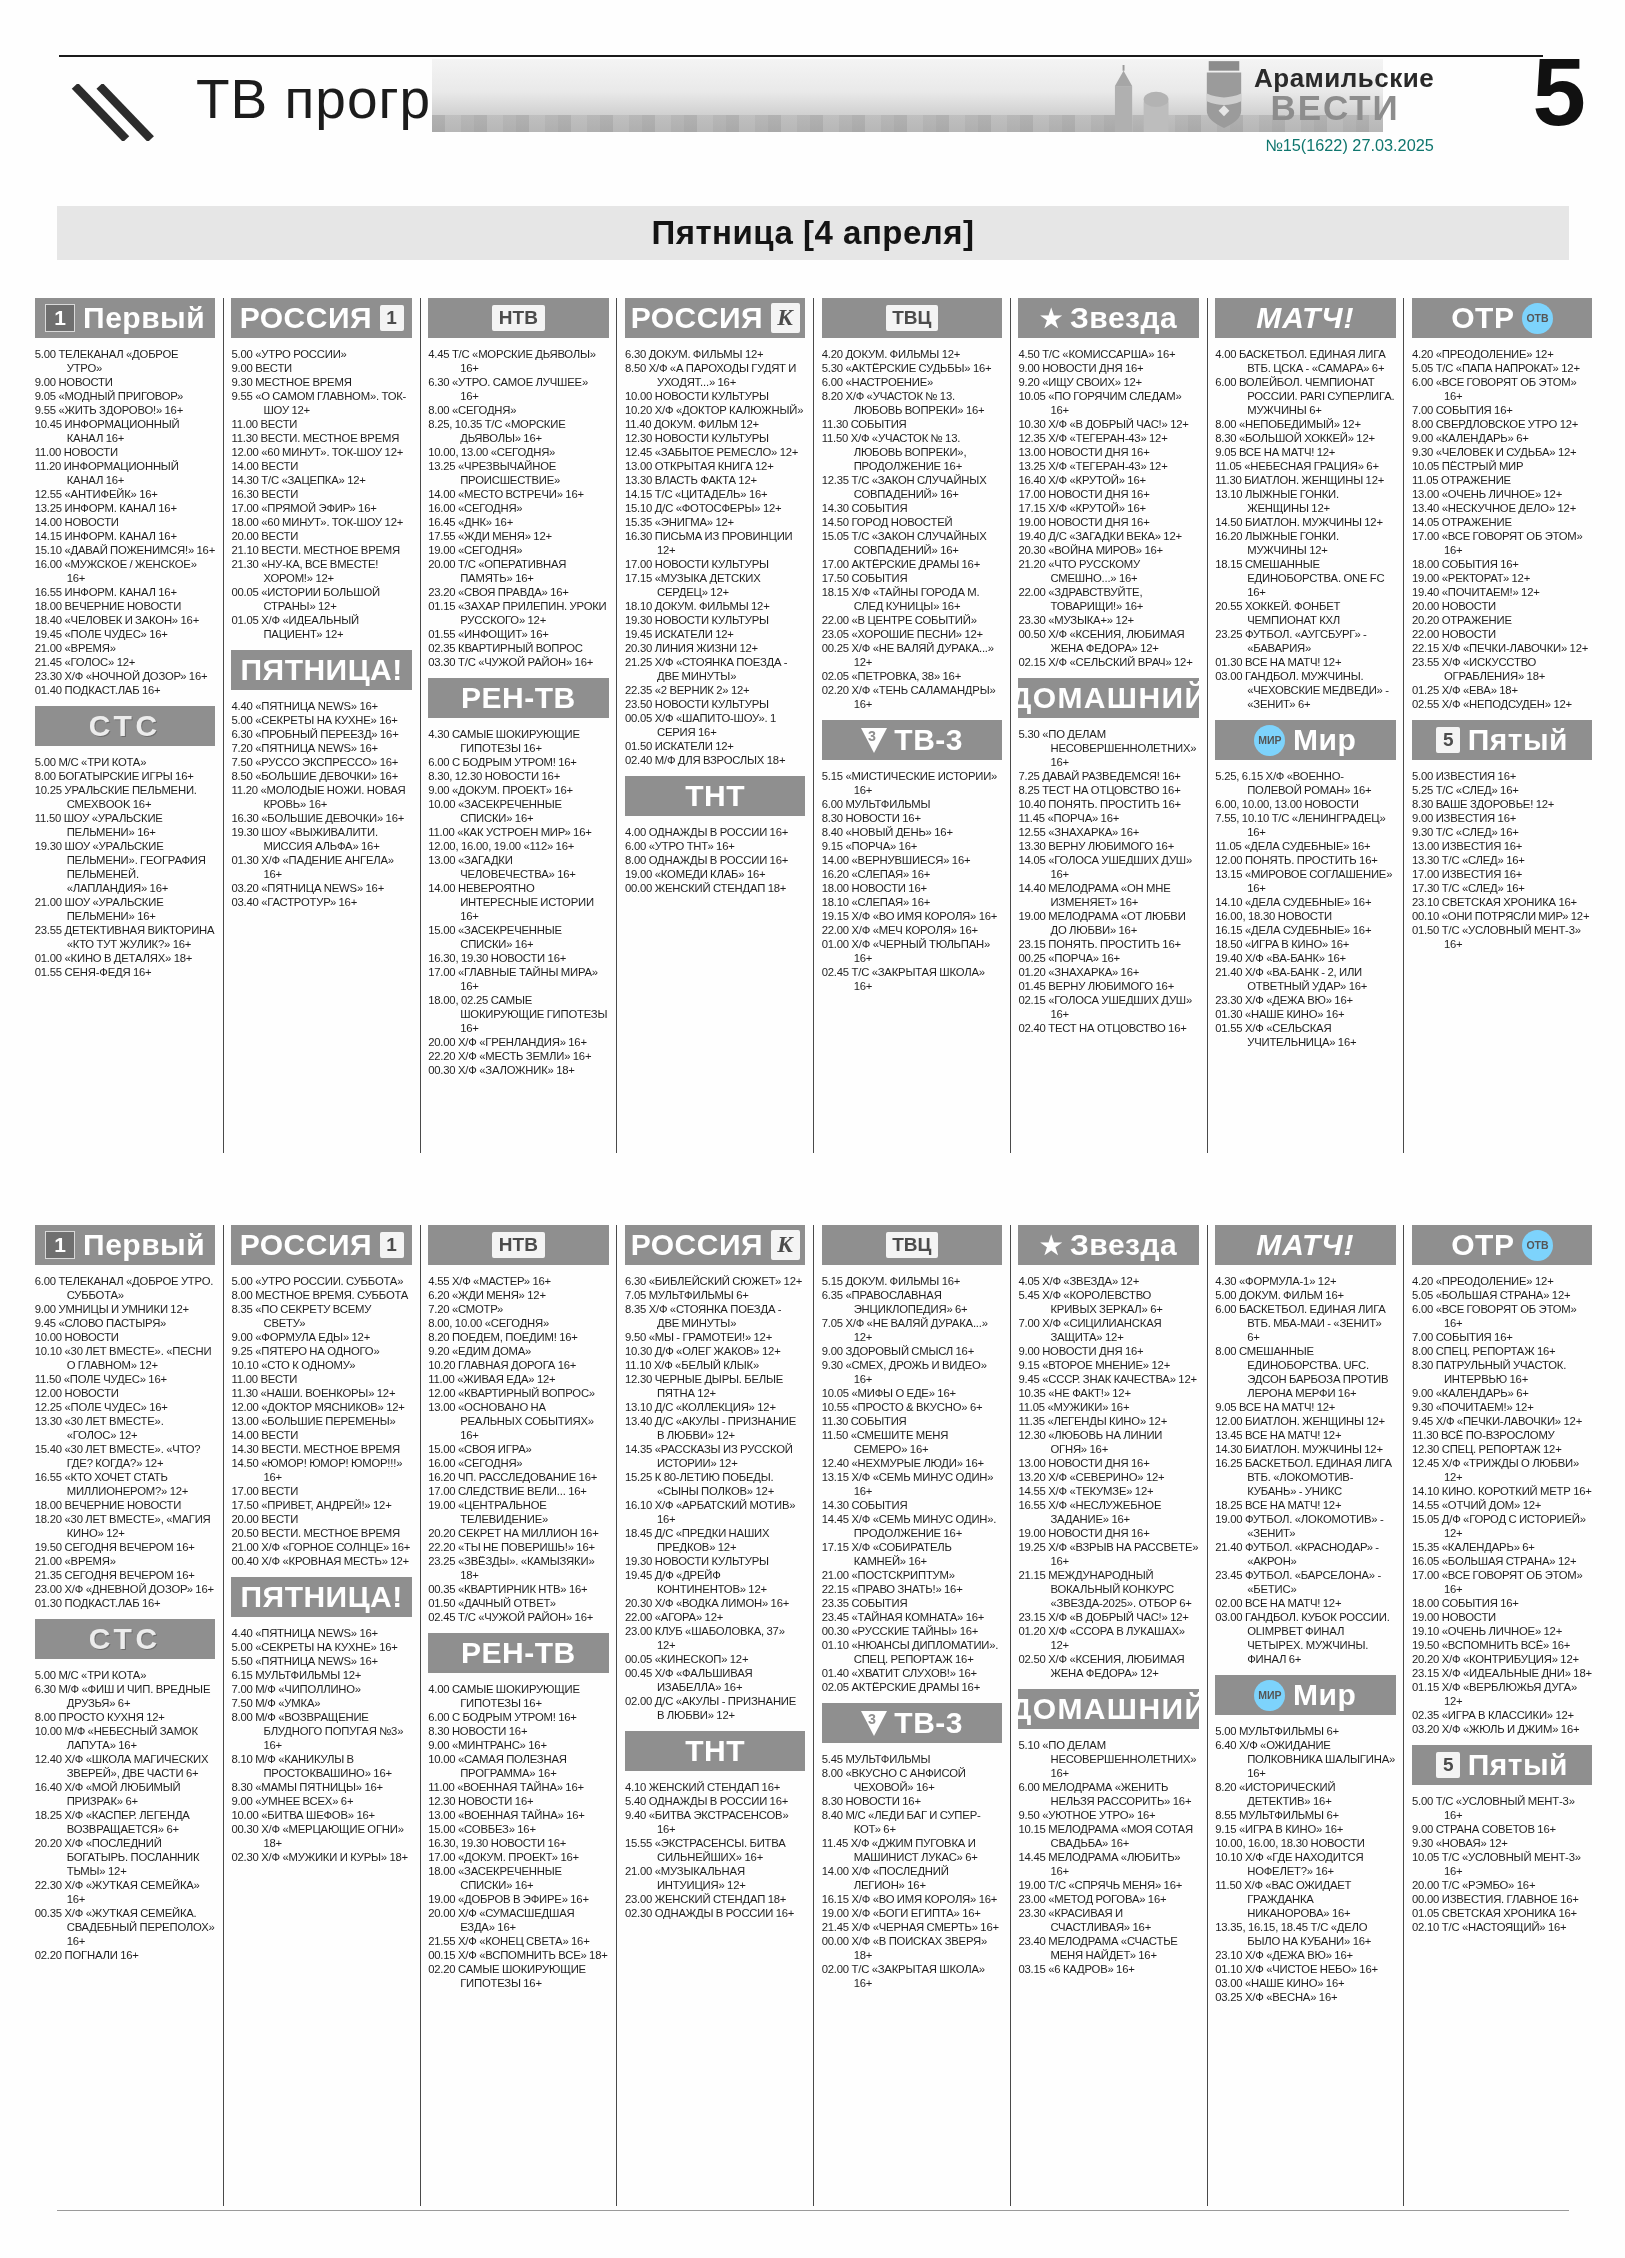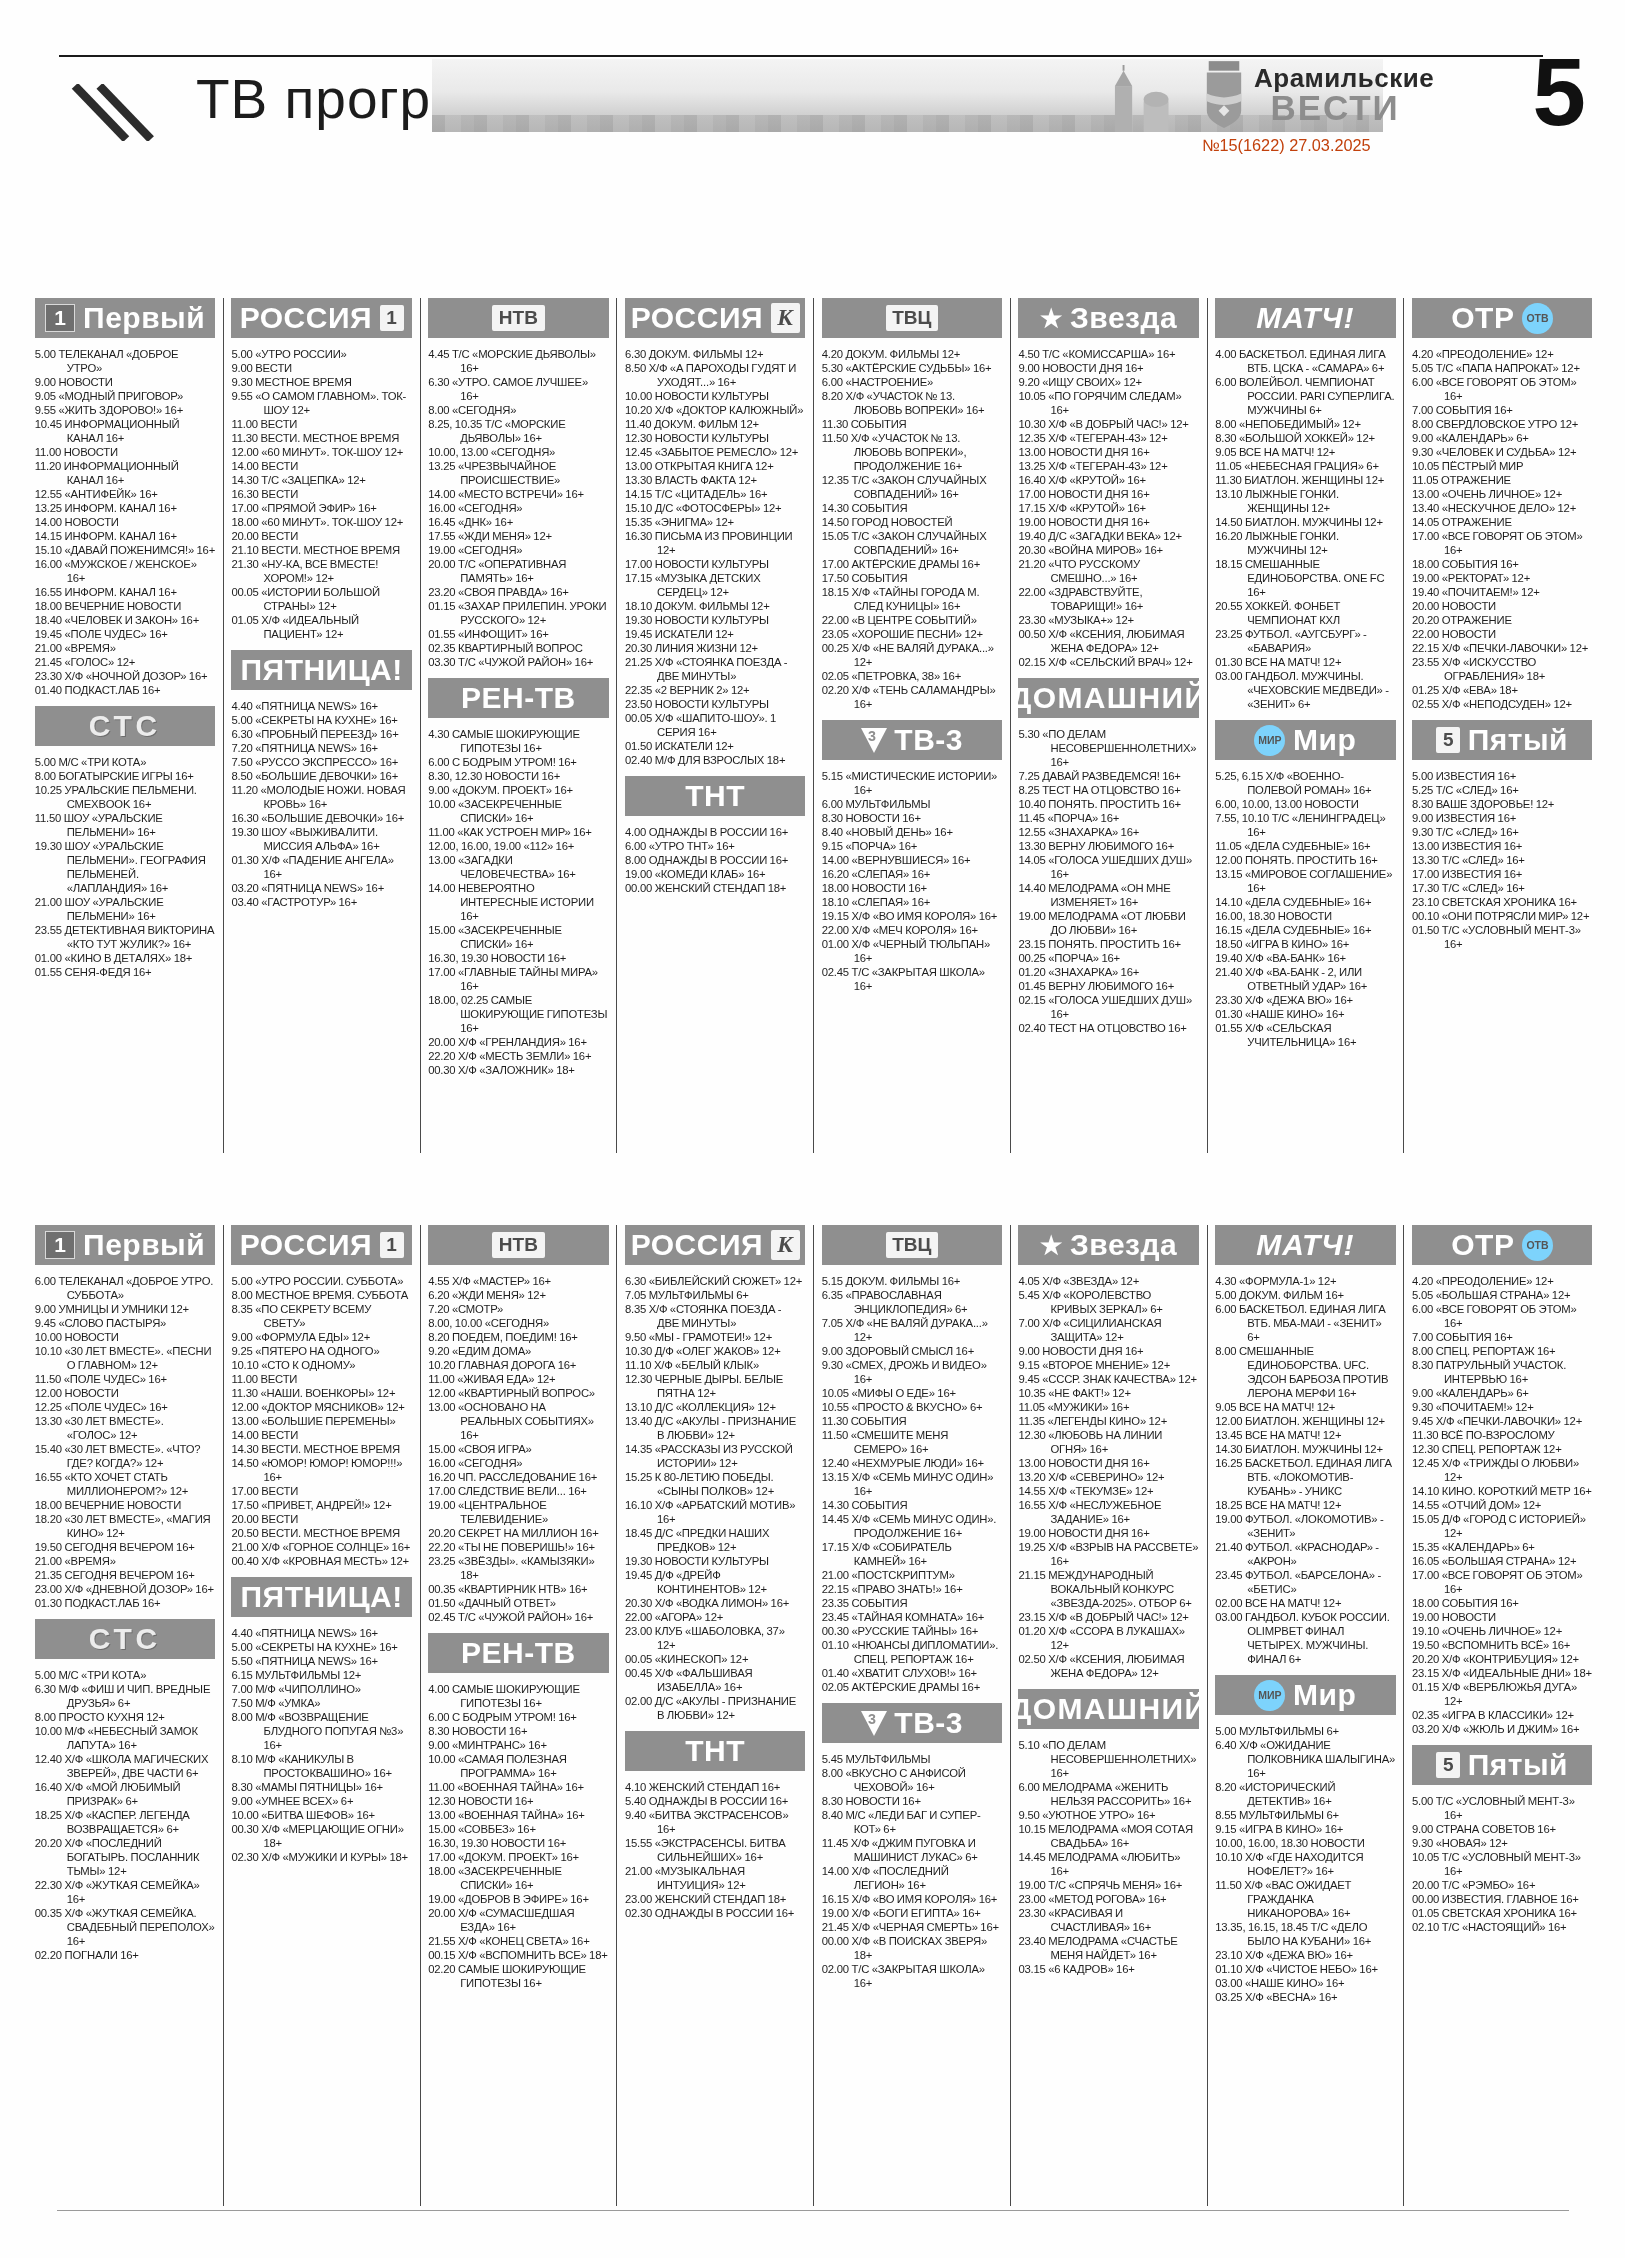--- a/index.html
+++ b/index.html
@@ -12,21 +12,21 @@
   .photo-strip{position:absolute;left:432px;top:59px;width:951px;height:73px;
      background:linear-gradient(180deg,#f4f4f4 0%,#e9e9e9 45%,#cfcfcf 78%,#b9b9b9 100%);overflow:hidden;}
   .photo-strip svg{position:absolute;right:201px;bottom:0;}
   .treeline{position:absolute;left:0;bottom:0;width:100%;height:17px;
      background:repeating-linear-gradient(90deg,#9e9e9e 0 13.4px,#b5b5b5 13.4px 29px,#a8a8a8 29px 42px);opacity:.6;}
   .crest{position:absolute;left:1203px;top:61px;width:42px;height:69px;}
   .brand-top{position:absolute;left:1254px;top:63px;width:163px;text-align:center;
      font-size:26px;font-weight:bold;color:#2a2a2a;letter-spacing:0.5px;}
   .brand-bottom{position:absolute;left:1250px;top:88px;width:170px;text-align:center;
      font-size:35px;font-weight:bold;color:#8d8d8d;letter-spacing:1.9px;}
-  .issue{position:absolute;left:1202px;top:136px;width:187px;text-align:left;font-size:16.3px;color:#c2410c;}
+  .issue{position:absolute;left:1256px;top:136px;width:187px;text-align:center;font-size:16.3px;color:#0f766e;}
   .page-number{position:absolute;right:40px;top:44px;font-size:96px;font-weight:bold;color:#111;line-height:1;}
   
   .day-bar{position:absolute;left:57px;width:1512px;height:54px;background:#e6e6e6;
      display:flex;align-items:center;justify-content:center;}
   .day-bar span{font-size:33px;font-weight:bold;color:#141414;letter-spacing:0.5px;}
   #day0-bar{top:206px;} #day1-bar{top:1153px;}
   
   .cols{position:absolute;left:27px;width:1573px;display:flex;align-items:stretch;}
   #day0-cols{top:298px;height:855px;} #day1-cols{top:1225px;height:981px;}
   .col{flex:1 1 0;min-width:0;padding:0 6.7px;overflow:hidden;}
@@ -84,20 +84,23 @@
       <path d="M4 12 h36 v40 q0 10 -18 18 q-18 -8 -18 -18 Z" fill="#9b9b9b"></path>
       <path d="M4 34 q18 8 36 0 v8 q-18 8 -36 0 Z" fill="#cfcfcf"></path>
       <rect x="18" y="48" width="8" height="8" transform="rotate(45 22 52)" fill="#e6e6e6"></rect>
     </svg>
   </div>
   <div class="brand-top">Арамильские</div>
   <div class="brand-bottom">ВЕСТИ</div>
   <div class="issue">№15(1622) 27.03.2025</div>
   <div class="page-number">5</div>
 
+  <div class="day-bar" id="day0-bar">
+    <span>Пятница [4 апреля]</span>
+  </div>
   <div class="cols" id="day0-cols">
       <div class="col">
         <div class="chb">
           <div class="chh ">
             <span class="chl l-dark">1</span>
             <span class="chn">Первый</span>
           </div>
           <div class="items">
             <div class="it">5.00 ТЕЛЕКАНАЛ «ДОБРОЕ УТРО»</div>
             <div class="it">9.00 НОВОСТИ</div>

